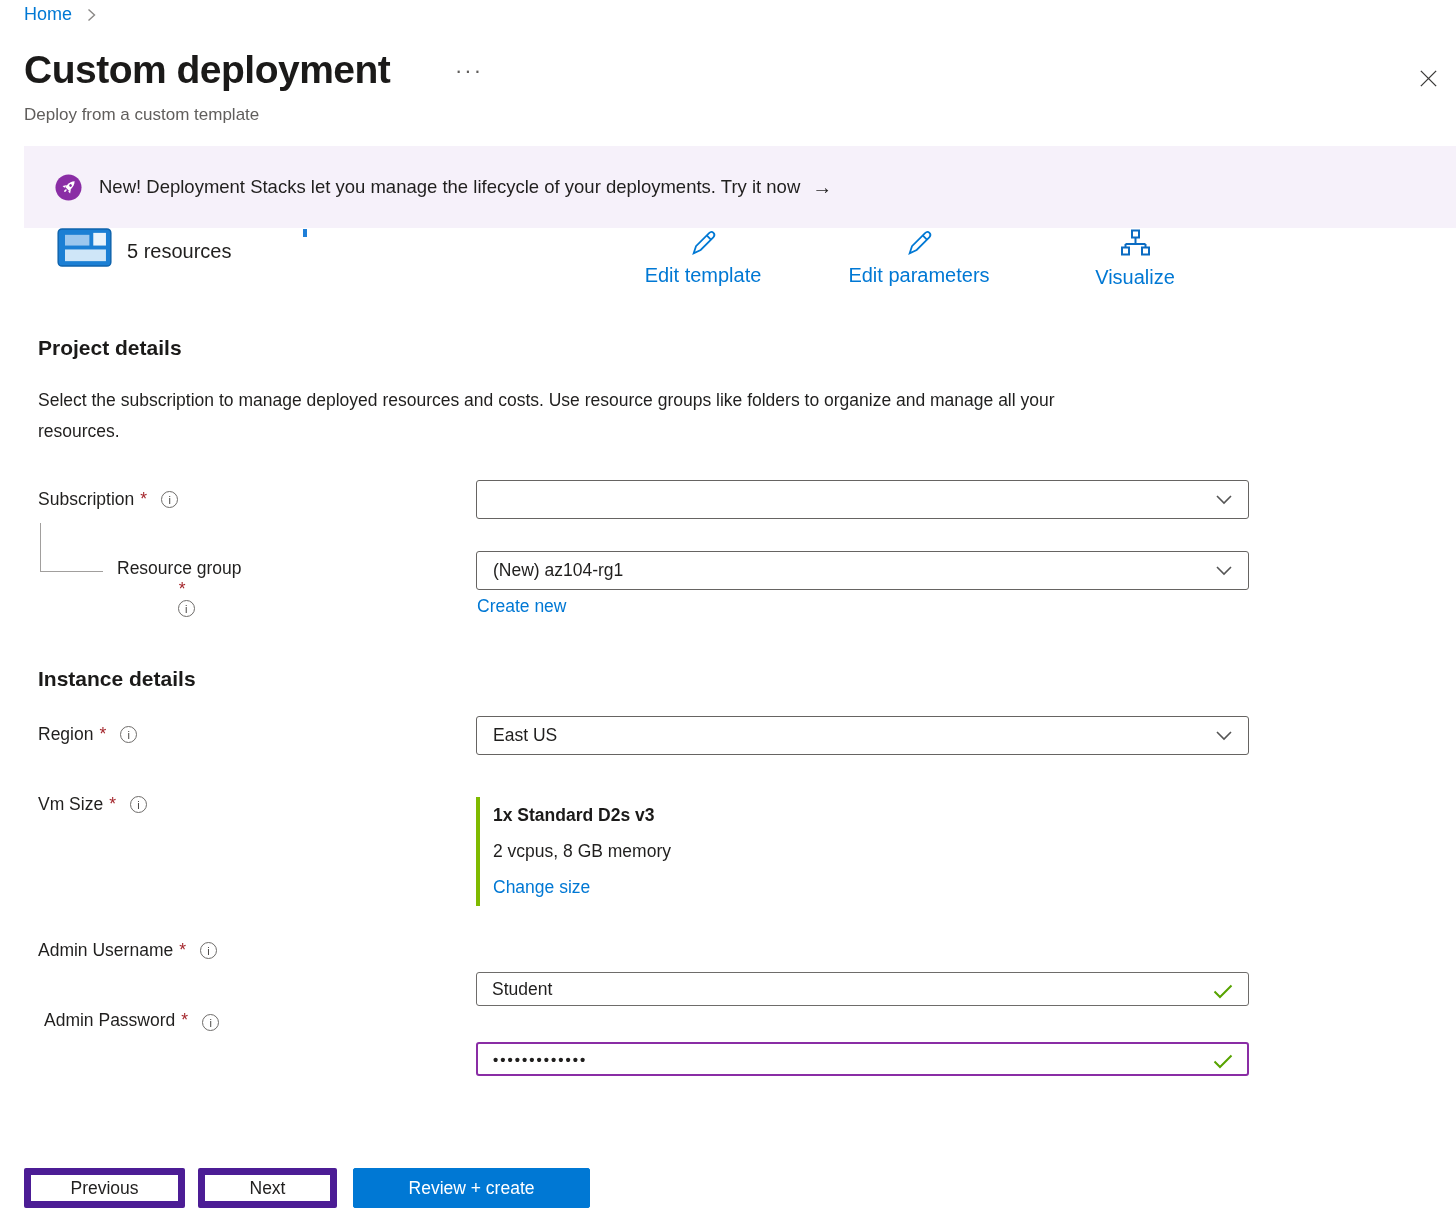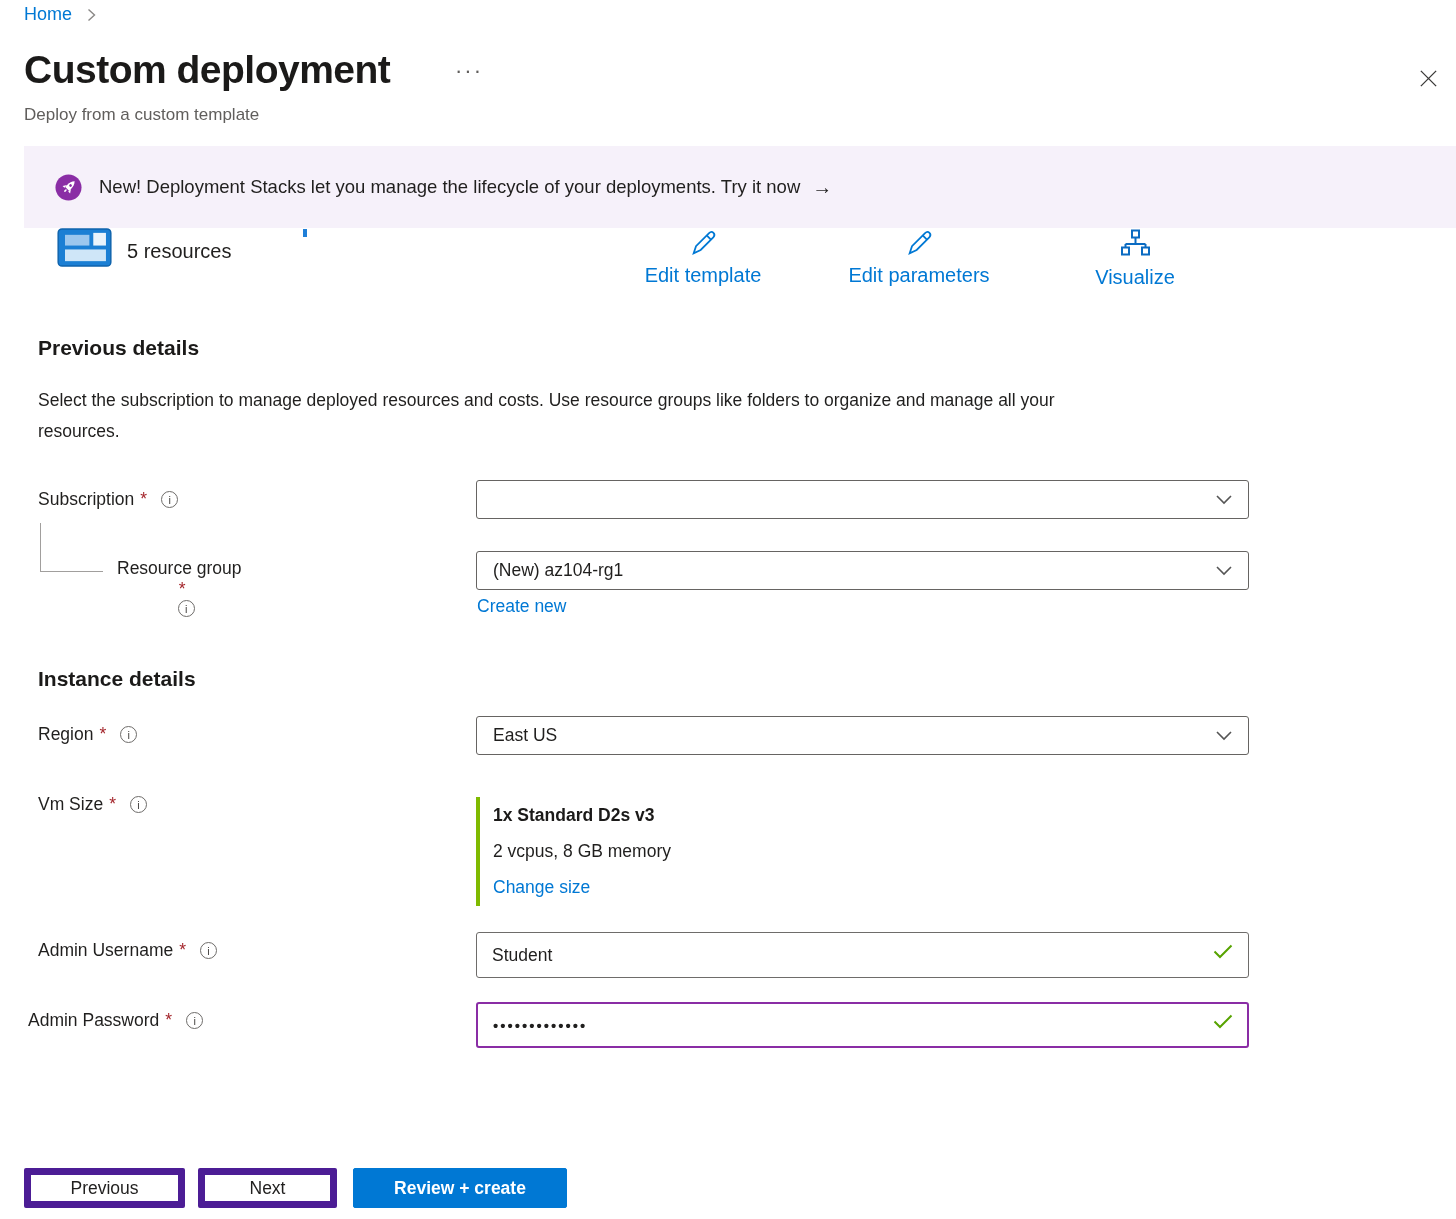--- a/index.html
+++ b/index.html
@@ -37,48 +37,48 @@
 
   .field-label { position:absolute; display:flex; align-items:center; font-size:17.5px; color:#201f1e; }
   .req { color:#a4262c; margin-left:6px; font-size:17.5px; }
   .info-icon { width:17px; height:17px; border:1px solid #6e6c6a; border-radius:50%; margin-left:14px; display:flex; align-items:center; justify-content:center; font-size:11px; color:#484644; cursor:pointer; flex:none; }
 
   .lb-subscription { left:38px; top:489px; }
   .lb-resourcegroup { left:117px; top:558px;flex-direction:column; }
   .lb-region { left:38px; top:724px; }
   .lb-vmsize { left:38px; top:794px; }
   .lb-username { left:38px; top:940px; }
-  .lb-password { left:28px; top:1010px; }
+  .lb-password { left:44px; top:1010px;align-items:flex-end; }
 
   .connector { position:absolute; left:40px; top:523px; width:63px; height:49px; border-left:1px solid #a19f9d; border-bottom:1px solid #a19f9d; }
 
   .select { position:absolute; left:476px; width:773px; height:39px; border:1px solid #666462; border-radius:3px; background:#fff; display:flex; align-items:center; justify-content:space-between; padding:0 16px; font-size:17.5px; color:#201f1e; cursor:pointer; }
   .sel-subscription { top:480px; }
   .sel-resourcegroup { top:551px; }
   .sel-region { top:716px;justify-content:space-between; }
 
   .link { color:#0078d4; font-size:17.5px; text-decoration:none; cursor:pointer; }
   .create-new { position:absolute; left:477px; top:596px; }
 
   .vm-block { position:absolute; left:476px; top:789px; border-left:4px solid #7fba00; padding-left:13px;margin-top:8px; }
   .vm-title { font-size:17.5px; font-weight:700; line-height:36px; color:#1b1a19; }
   .vm-detail { font-size:17.5px; line-height:36px; color:#201f1e; }
   .vm-change { line-height:36px; }
 
-  .input-wrap { position:absolute; left:476px; width:773px; height:46px; }
+  .input-wrap { position:absolute; left:476px; width:773px; height:34px;margin-top:40px; }
   .iw-username { top:932px; }
   .iw-password { top:1002px; }
   .text-input { width:100%; height:100%; border:1px solid #6e6c6a; border-radius:3px; padding:0 44px 0 15px; font-size:17.5px; font-family:"Liberation Sans", sans-serif; color:#201f1e; outline:none; }
   .pwd { border:2px solid #8a2da5; font-size:15px; letter-spacing:2px; font-weight:700; }
   .check { position:absolute; right:16px; top:12px; }
 
   .footer-btn { position:absolute; top:1168px; height:40px; display:flex; align-items:center; justify-content:center; font-size:17.5px; border-radius:2px; cursor:pointer; background:#fff; border:7px solid #4c1d95; color:#201f1e; }
   .btn-previous { left:24px; width:161px; }
   .btn-next { left:198px; width:139px; }
-  .btn-review { left:353px; width:214px; background:#0078d4; border:1px solid #0078d4; color:#fff; font-weight:700; }
+  .btn-review { left:353px; width:237px; background:#0078d4; border:1px solid #0078d4; color:#fff; font-weight:400; }
 </style>
 </head>
 <body>
 
 <div class="page">
 
   <div class="breadcrumb">
     <a>Home</a>
     <span class="crumb-sep">
       <svg width="11" height="16" viewBox="0 0 11 16">
@@ -158,21 +158,21 @@
         <g fill="#fff" stroke="#0b6bc2" stroke-width="2">
           <rect x="12.5" y="2.5" width="7" height="7"></rect>
           <rect x="2.5" y="19.5" width="7" height="7"></rect>
           <rect x="22.5" y="19.5" width="7" height="7"></rect>
         </g>
       </svg>
     </span>
     <span class="lbl">Visualize</span>
   </div>
 
-  <div class="section-heading sec-project">Previous details</div>
+  <div class="section-heading sec-project">Project details</div>
   <p class="description">Select the subscription to manage deployed resources and costs. Use resource groups like folders to organize and manage all your resources.</p>
 
   <div class="field-label lb-subscription">
     <span>Subscription</span>
     <span class="req">*</span>
     <span class="info-icon">i</span>
   </div>
   <div class="select sel-subscription">
     <span></span>
     <span style="display:flex;">

